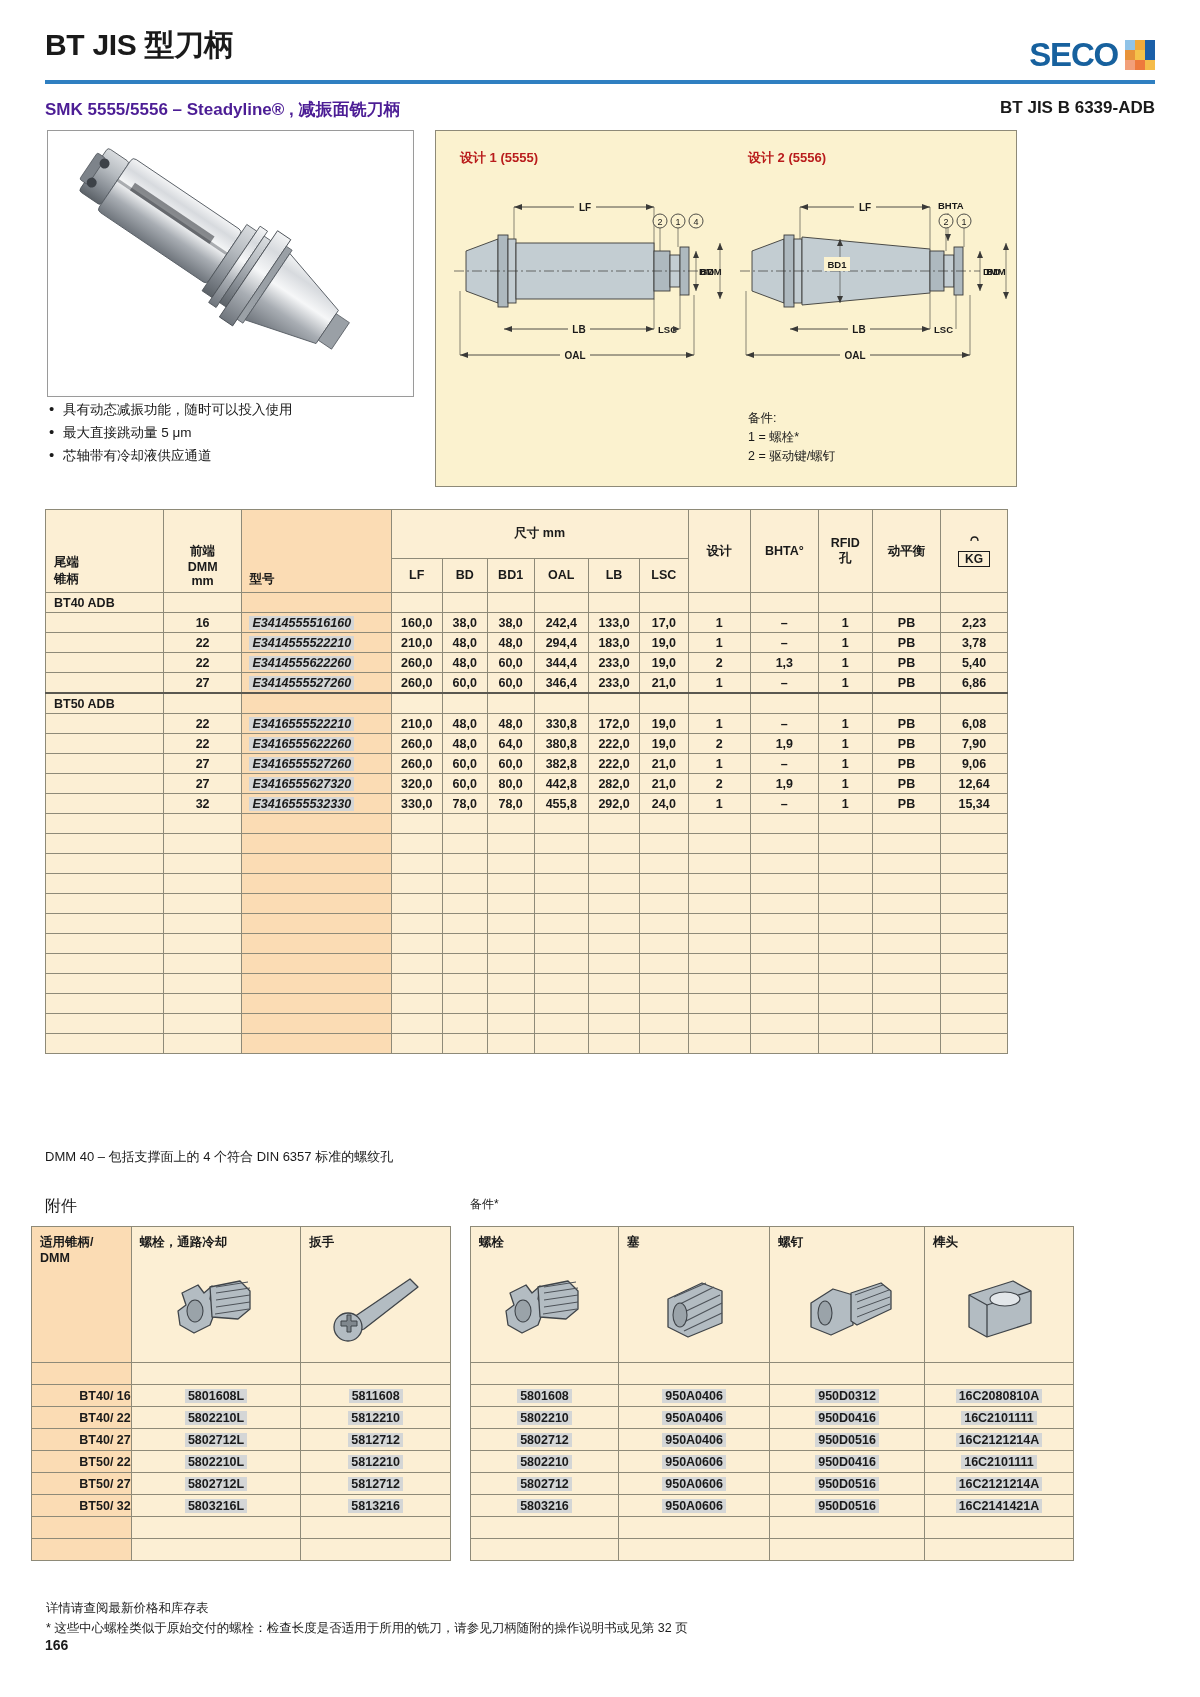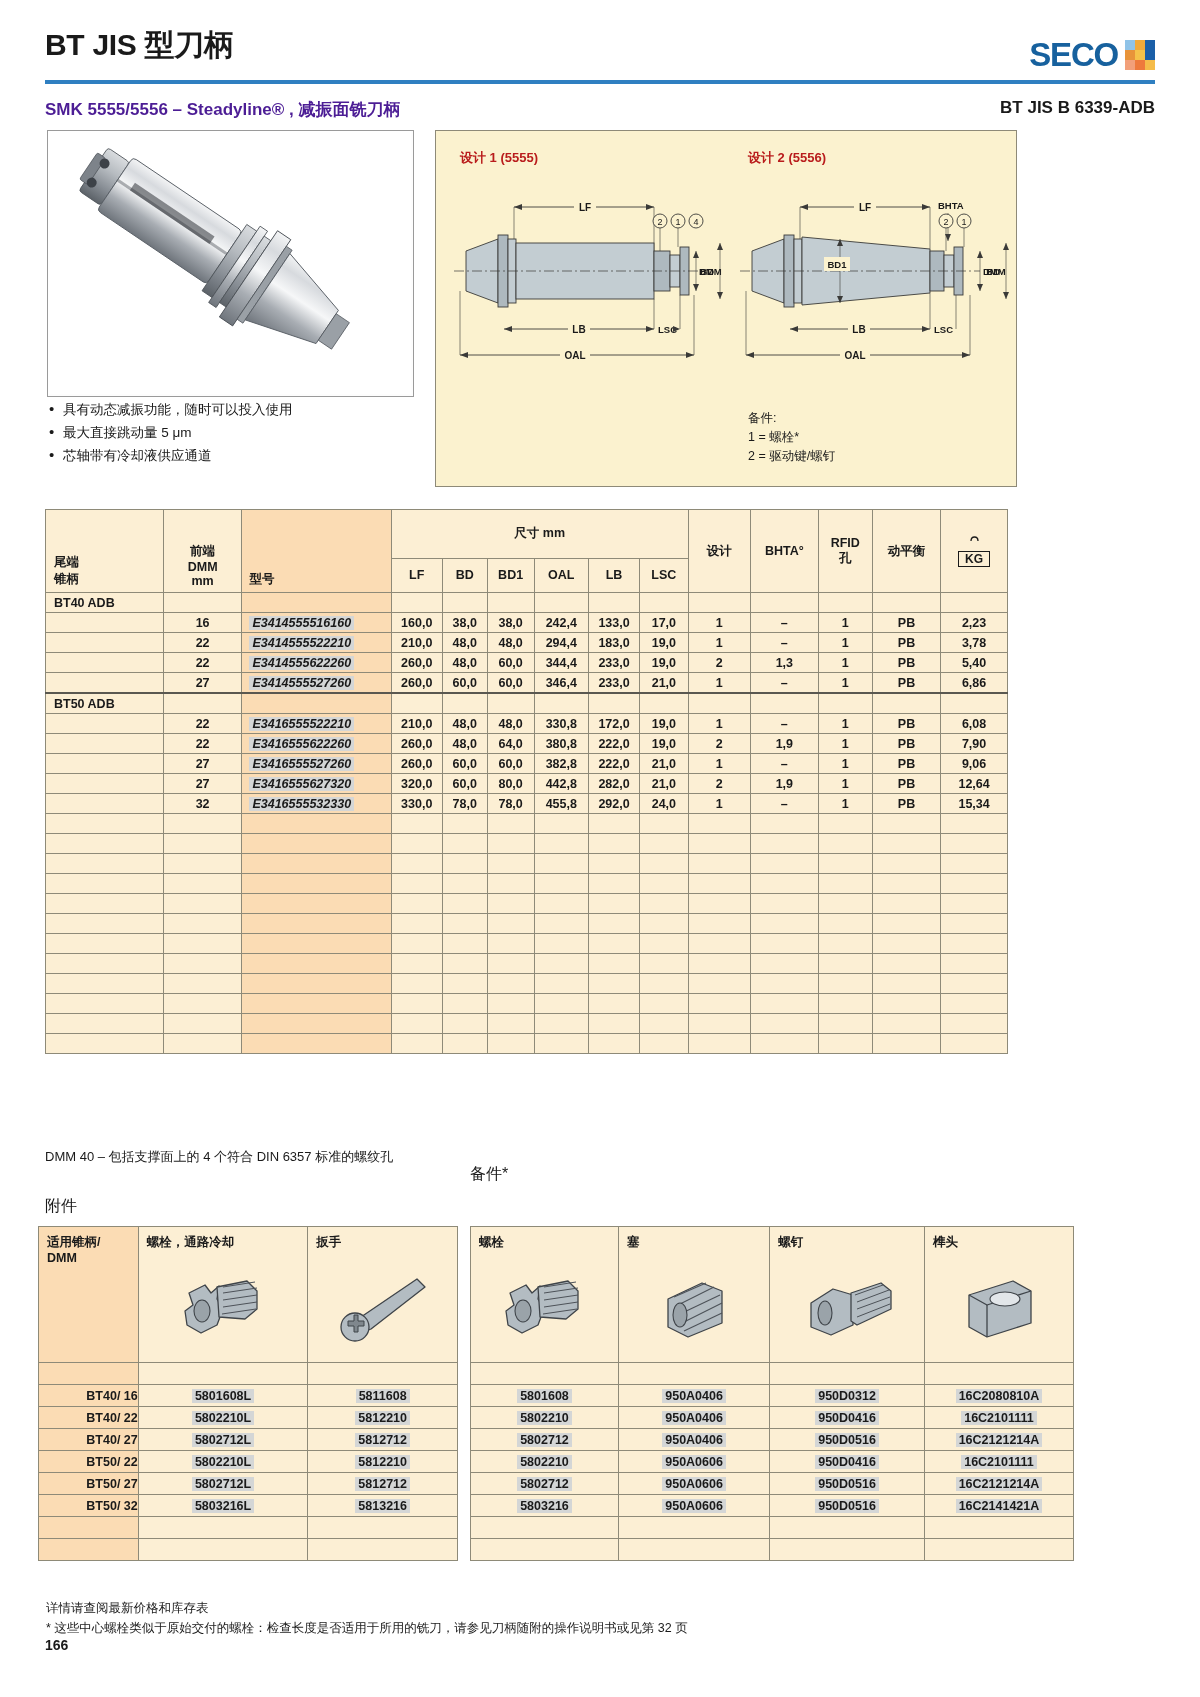--- a/index.html
+++ b/index.html
@@ -70,21 +70,21 @@
   .mtbl .lbl-left{text-align:left;padding-left:8px;}
   .mtbl .grp{text-align:left;padding-left:8px;font-weight:bold;}
   .thickline td{border-top:2px solid #5a5850;}
   .kgicon{font-size:11px;line-height:12px;}
   .kgbox{border:1.6px solid #1a1a1a;padding:0 6px;display:inline-block;font-size:12px;font-weight:bold;line-height:14px;}
 
   .note1{position:absolute;left:45px;top:1148px;font-size:13px;}
 
   
   .sec-acc-title{position:absolute;left:45px;top:1196px;font-size:16px;}
-  .sec-spare-title{position:absolute;left:470px;top:1164px;font-size:16px;}
+  .sec-spare-title{position:absolute;left:470px;top:1196px;font-size:12px;}
 
   .atbl{position:absolute;border-collapse:collapse;}
   .atbl td{
     border:1px solid #8e8a78;background:#fcefd4;
     font-size:12.5px;font-weight:bold;text-align:center;color:#1a1a1a;
     height:21px;padding:0;
   }
   .atbl .ahead{vertical-align:top;text-align:left;padding:7px 0 0 8px;height:128px;background:#fcefd4;position:relative;}
   .atbl .ahead-first{background:#fbdcb4;}
   .atbl .first-col{background:#fbdcb4;text-align:right;padding-left:8px;}
@@ -732,21 +732,21 @@
           <td></td>
         </tr>
       </tbody>
   </table>
 
   <div class="note1">DMM 40 – 包括支撑面上的 4 个符合 DIN 6357 标准的螺纹孔</div>
 
   <div class="sec-acc-title">附件</div>
   <div class="sec-spare-title">备件*</div>
 
-  <table class="atbl" style="left:38px;top:1226px;width:420px">
+  <table class="atbl" style="left:31px;top:1226px;width:420px">
     <colgroup>
         <col style="width:100px">
         <col style="width:170px">
         <col style="width:150px">
       </colgroup>
     <tbody>
       <tr>
         <td class="ahead ahead-first">
           <div>适用锥柄/</div>
           <div>DMM</div>

